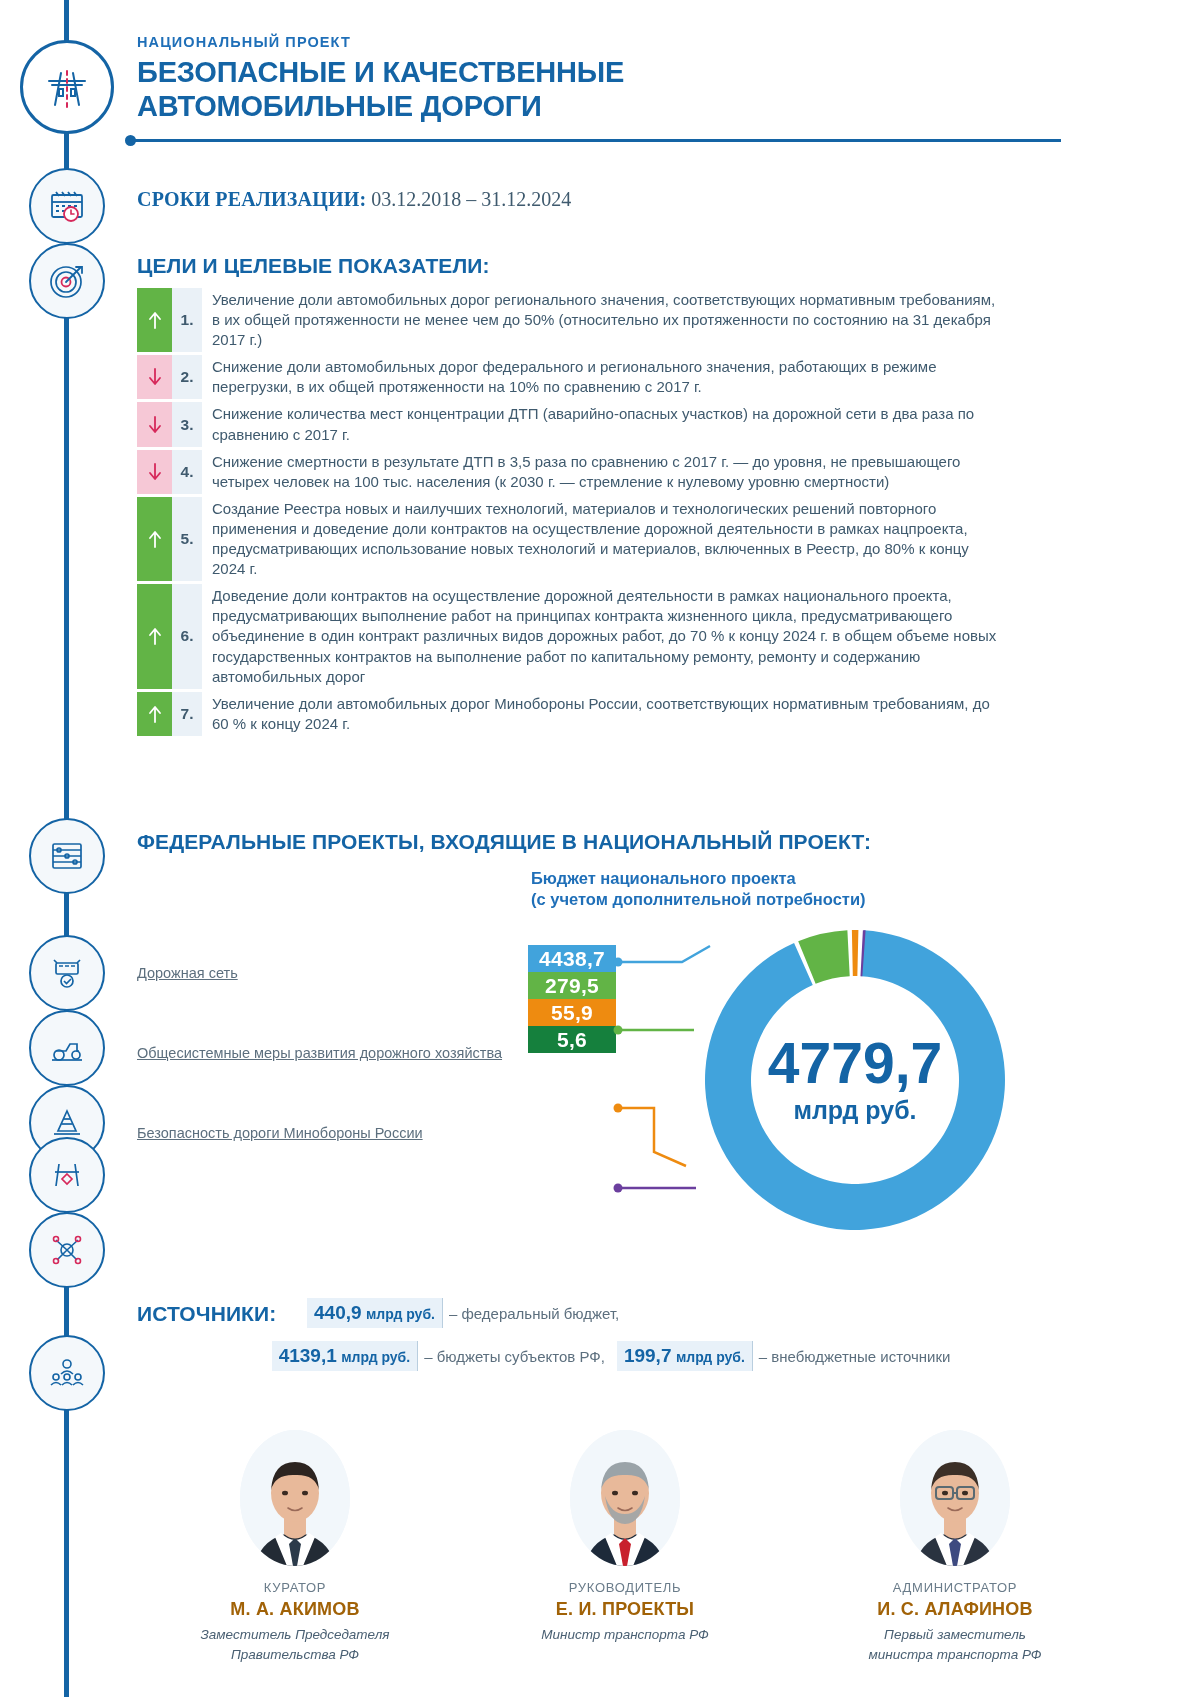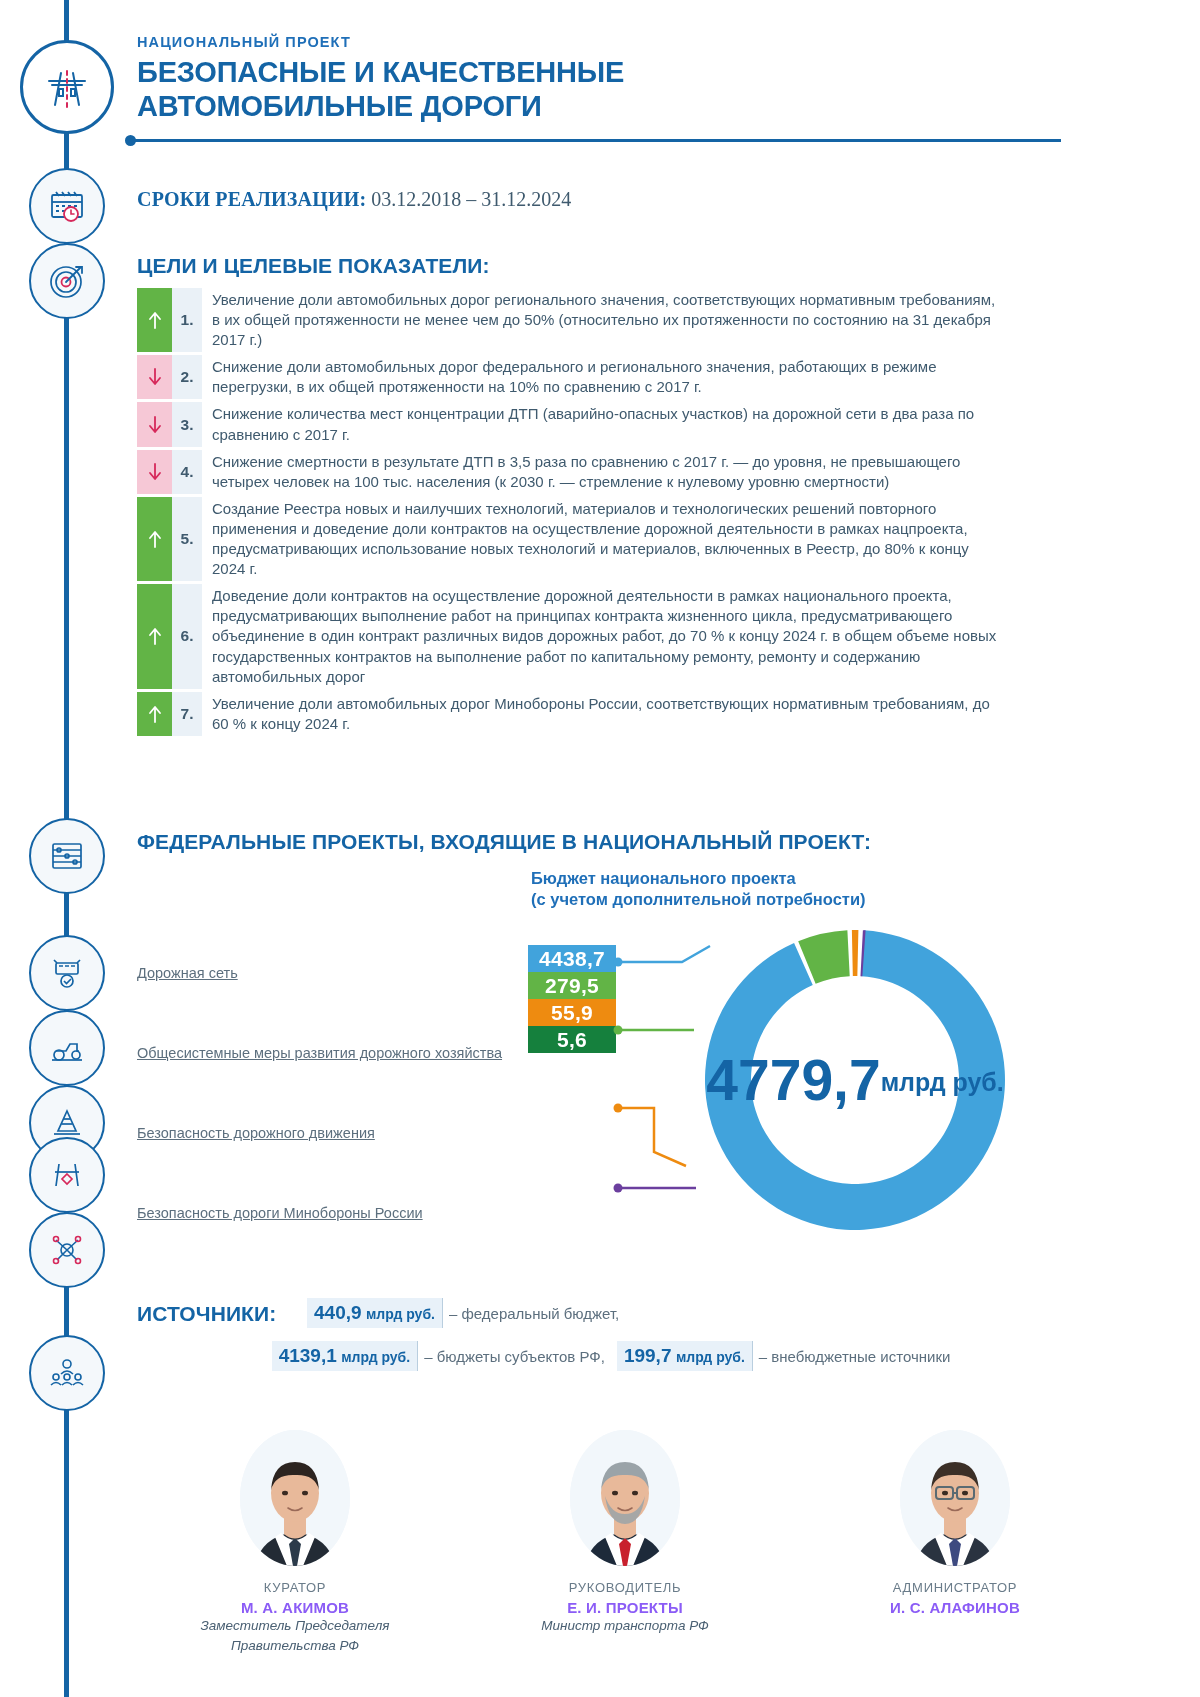--- a/index.html
+++ b/index.html
@@ -98,21 +98,21 @@
     color:#ffffff; font-size:21px; font-weight:bold; letter-spacing:.3px;
   }
   .fp-badge.b0 { background:#41a3dc; }
   .fp-badge.b1 { background:#62b446; }
   .fp-badge.b2 { background:#ee8b10; }
   .fp-badge.b3 { background:#15803d;text-align:right; }
 
   .donut-wrap { position:absolute; left:690px; top:915px; width:330px; height:330px; }
   .donut-center {
     position:absolute; left:0; top:0; width:330px; height:330px;
-    display:flex; flex-direction:row; align-items:center; justify-content:center;
+    display:flex; flex-direction:column; align-items:center; justify-content:center;
     pointer-events:none;
   }
   .donut-total { font-size:57px; font-weight:bold; color:#1464a5; line-height:1; }
   .donut-unit { font-size:25px; font-weight:bold; color:#1464a5; margin-top:4px; }
   .sources { position:absolute; left:137px; top:1298px; width:960px; font-size:16px; }
   .src-line { display:flex; align-items:baseline; flex-wrap:wrap; }
   .src-line.l1 { padding-left:170px; }
   .src-line.l2 { margin-top:13px;justify-content:center; }
   .chip {
     background:#e8f1f9; border-right:1px solid #b9ced f;
@@ -134,22 +134,22 @@
     width:110px; height:136px; margin:0 auto 14px;
     border-radius:50%/50%; background:#f2f7fb; overflow:hidden;
     position:relative;
   }
   .avatar svg { position:absolute; left:0; top:0; }
   .role {
     font-size:13px; letter-spacing:.7px; color:#6a7c8a;
     text-transform:uppercase; margin-bottom:4px;
   }
   .pname {
-    font-size:15px; font-weight:bold; color:#8b5cf6;
-    letter-spacing:.2px; 
+    font-size:18px; font-weight:bold; color:#a16207;
+    letter-spacing:.2px; margin-bottom:5px;
   }
   .ptitle { font-size:13.5px; font-style:italic; color:#4a6073; line-height:1.45; }
 </style>
 </head>
 <body>
 
 <div class="rail">
   <div class="rail-line"></div>
 
   <div class="rail-node" style="top:40px;">
@@ -387,23 +387,20 @@
   <div>Бюджет национального проекта</div>
   <div>(с учетом дополнительной потребности)</div>
 </div>
 
 <div class="fp-list" id="fp-list">
     <div class="fp-row">
       <div class="fp-label">Дорожная сеть</div>
     </div>
     <div class="fp-row">
       <div class="fp-label">Общесистемные меры развития дорожного хозяйства</div>
-    </div>
-    <div class="fp-row">
-      <div class="fp-label">Безопасность дорожного движения</div>
     </div>
     <div class="fp-row">
       <div class="fp-label">Безопасность дороги Минобороны России</div>
     </div>
   </div>
 <div class="fp-badges" id="fp-badges">
     <div class="fp-badge b0">4438,7</div>
     <div class="fp-badge b1">279,5</div>
     <div class="fp-badge b2">55,9</div>
     <div class="fp-badge b3">5,6</div>
@@ -525,14 +522,18 @@
   <path d="M48 78 q7 5 14 0" fill="none" stroke="#9a6a58" stroke-width="1.6" stroke-linecap="round"></path>
   <g fill="none" stroke="#5a6a72" stroke-width="2">
             <rect x="36" y="57" width="17" height="12" rx="3"></rect>
             <rect x="57" y="57" width="17" height="12" rx="3"></rect>
             <path d="M53 63 h4"></path>
           </g>
 </svg>
       </div>
       <div class="role">АДМИНИСТРАТОР</div>
       <div class="pname">И. С. АЛАФИНОВ</div>
+      <div class="ptitle">
+        <div>Первый заместитель</div>
+        <div>министра транспорта РФ</div>
+      </div>
     </div>
   </div>
 
 </body></html>

